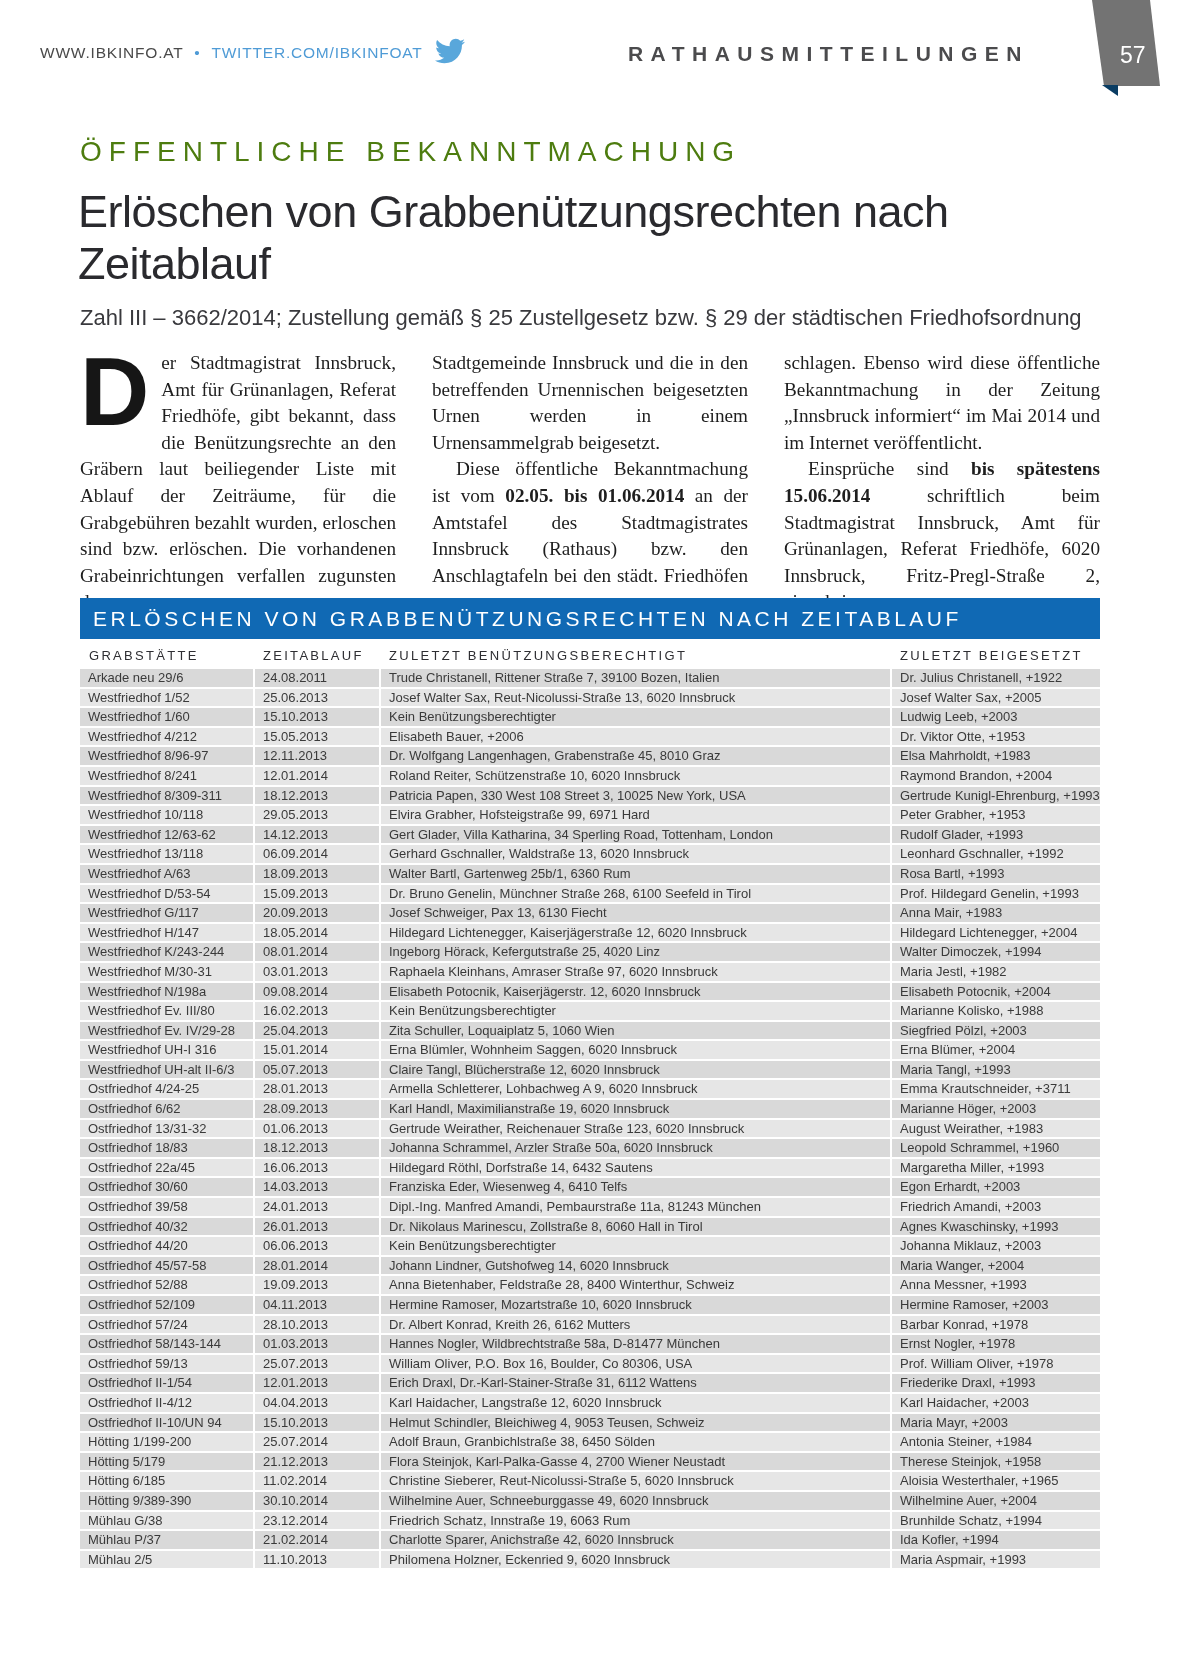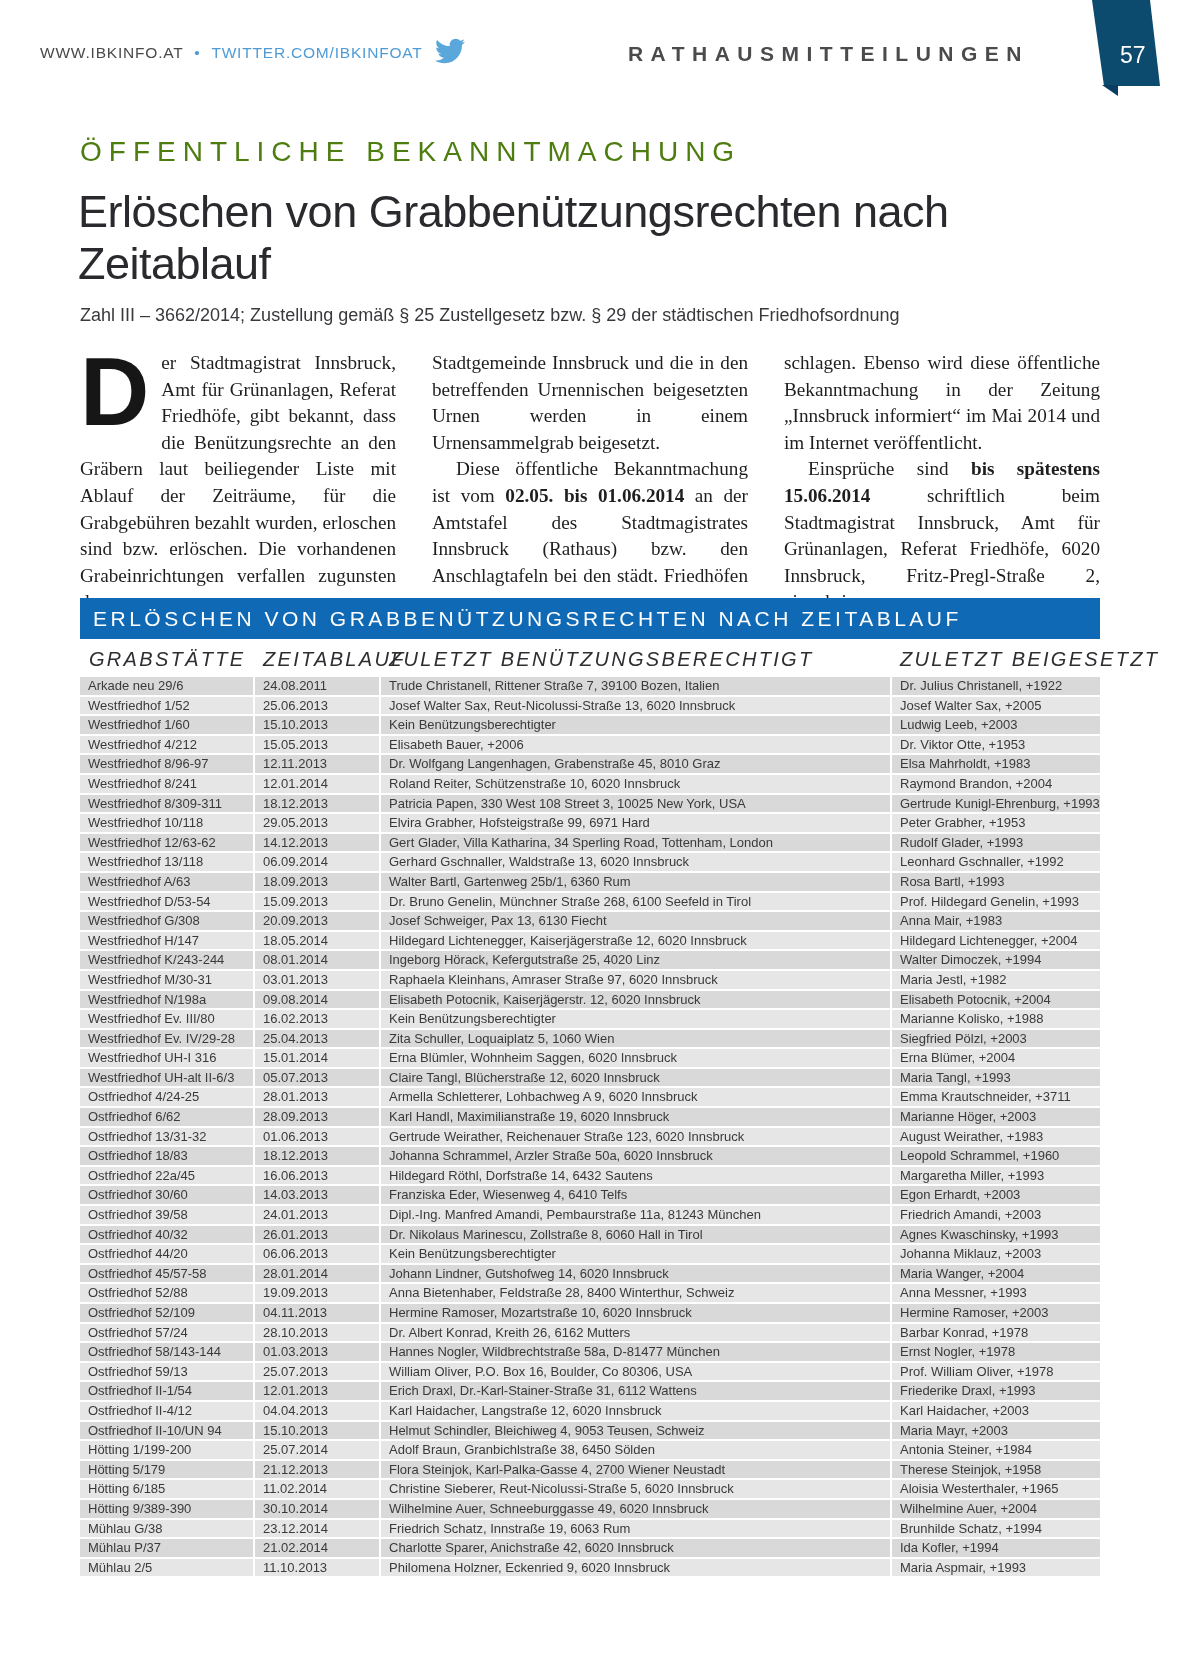--- a/index.html
+++ b/index.html
@@ -8,51 +8,51 @@
 
   
   .masthead-left{position:absolute;left:40px;top:44px;font-size:15.5px;letter-spacing:0.8px;
                  color:#4a4a4a;white-space:nowrap;}
   .masthead-left .site{color:#4a4a4a;}
   .masthead-left .sep{color:#4f9bd6;margin:0 6px;}
   .masthead-left .twitter{color:#4f9bd6;text-align:center;}
   .bird{position:absolute;left:432px;top:36px;width:36px;height:30px;}
   .section-title{position:absolute;right:152px;top:42px;font-size:21px;letter-spacing:7.5px;
                  color:#4b4b4d;white-space:nowrap;font-weight:bold;}
-  .page-box{position:absolute;left:1092px;top:0;width:68px;height:86px;background:#0c4a6e;
+  .page-box{position:absolute;left:1092px;top:0;width:68px;height:86px;background:#737373;
             clip-path:polygon(0 0,58px 0,68px 100%,12px 100%);}
   .page-box .num{position:absolute;left:28px;top:42px;color:#ffffff;font-size:23px;}
   .page-fold{position:absolute;left:1102px;top:85px;width:16px;height:11px;background:#0a3d63;
              clip-path:polygon(0 0,100% 0,100% 100%);}
 
   
   .kicker{position:absolute;left:80px;top:136px;font-size:28px;letter-spacing:7px;color:#4d7c0f;}
   .headline{position:absolute;left:78px;top:186px;width:920px;font-size:45px;line-height:52px;
             font-weight:300;letter-spacing:-0.5px;color:#2a2a2e;}
-  .standfirst{position:absolute;left:80px;top:305px;font-size:18px;color:#39393d;letter-spacing:0;}
+  .standfirst{position:absolute;left:80px;top:305px;font-size:22px;color:#39393d;letter-spacing:0;}
 
   
   .columns{position:absolute;left:80px;top:350px;width:1020px;display:flex;gap:36px;}
   .col{width:316px;font-family:"Liberation Serif",serif;font-size:19.2px;line-height:26.6px;
        color:#1e1e1e;text-align:justify;position:relative;}
   .col p{margin:0;}
   .col p.indent{text-indent:24px;}
   .dropcap{float:left;font-family:"Liberation Sans",sans-serif;font-weight:800;font-size:96px;
            line-height:76px;color:#161616;margin:4px 12px 0 0;}
   .bold{font-weight:bold;}
   .eoa-marker{position:absolute;right:0;bottom:3px;width:14px;height:14px;background:#1069b4;}
 
   
   .table-wrap{position:absolute;left:80px;top:598px;width:1020px;}
   .table-titlebar{height:41px;background:#1069b4;color:#ffffff;font-size:21px;letter-spacing:3.5px;
                   line-height:41px;padding-left:13px;box-sizing:border-box;}
   .thead,.trow{display:grid;grid-template-columns:173px 124px 509px 1fr;column-gap:2px;}
   .thead{margin-top:9px;margin-bottom:6px;}
-  .thead .th{font-size:20px;letter-spacing:2.3px;color:#2e2e32;font-weight:500;white-space:nowrap;
-             padding-left:8px;font-style:italic;}
+  .thead .th{font-size:13px;letter-spacing:2.3px;color:#2e2e32;font-weight:500;white-space:nowrap;
+             padding-left:8px;}
   .thead .th:first-child{padding-left:9px;}
   .trow{margin-bottom:2px;}
   .tcell{height:17.6px;line-height:17.8px;font-size:13px;color:#3a3a3a;padding-left:8px;
          white-space:nowrap;overflow:visible;}
   .trow:nth-child(odd) .tcell{background:#d9d9d9;}
   .trow:nth-child(even) .tcell{background:#e6e6e6;}
 </style>
 </head>
 <body>
 
@@ -168,21 +168,21 @@
           <div class="tcell c2">Walter Bartl, Gartenweg 25b/1, 6360 Rum</div>
           <div class="tcell c3">Rosa Bartl, +1993</div>
         </div>
         <div class="trow">
           <div class="tcell c0">Westfriedhof D/53-54</div>
           <div class="tcell c1">15.09.2013</div>
           <div class="tcell c2">Dr. Bruno Genelin, Münchner Straße 268, 6100 Seefeld in Tirol</div>
           <div class="tcell c3">Prof. Hildegard Genelin, +1993</div>
         </div>
         <div class="trow">
-          <div class="tcell c0">Westfriedhof G/308</div>
+          <div class="tcell c0">Westfriedhof G/117</div>
           <div class="tcell c1">20.09.2013</div>
           <div class="tcell c2">Josef Schweiger, Pax 13, 6130 Fiecht</div>
           <div class="tcell c3">Anna Mair, +1983</div>
         </div>
         <div class="trow">
           <div class="tcell c0">Westfriedhof H/147</div>
           <div class="tcell c1">18.05.2014</div>
           <div class="tcell c2">Hildegard Lichtenegger, Kaiserjägerstraße 12, 6020 Innsbruck</div>
           <div class="tcell c3">Hildegard Lichtenegger, +2004</div>
         </div>

